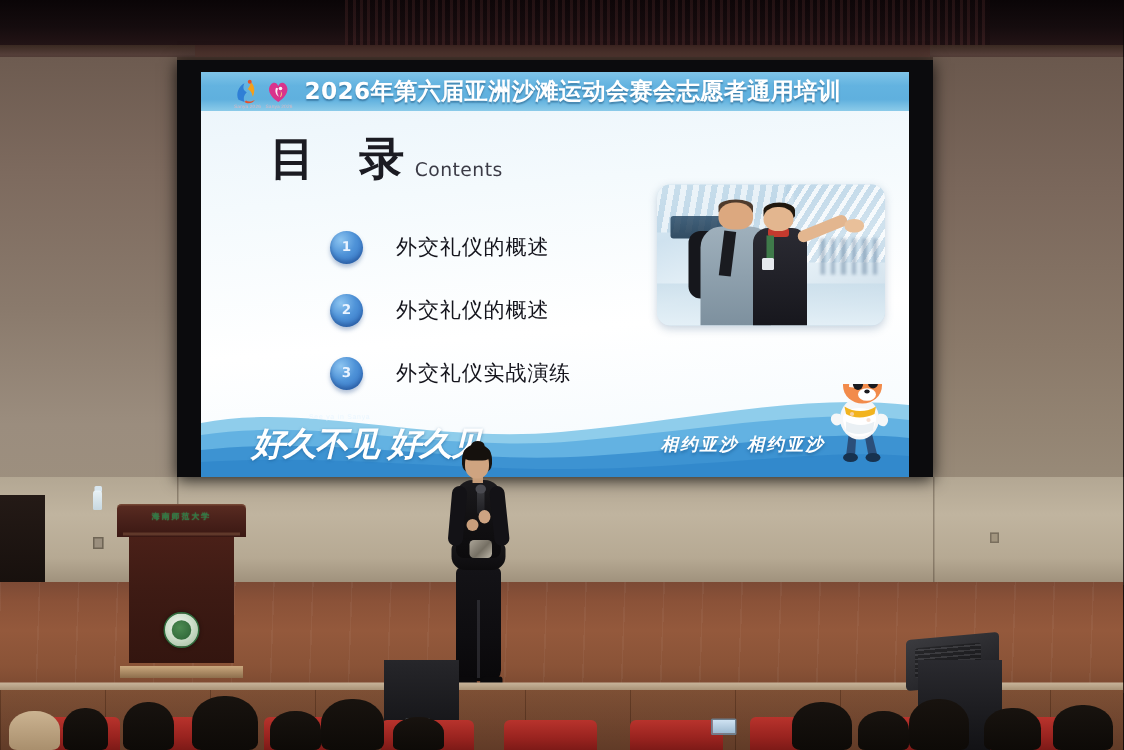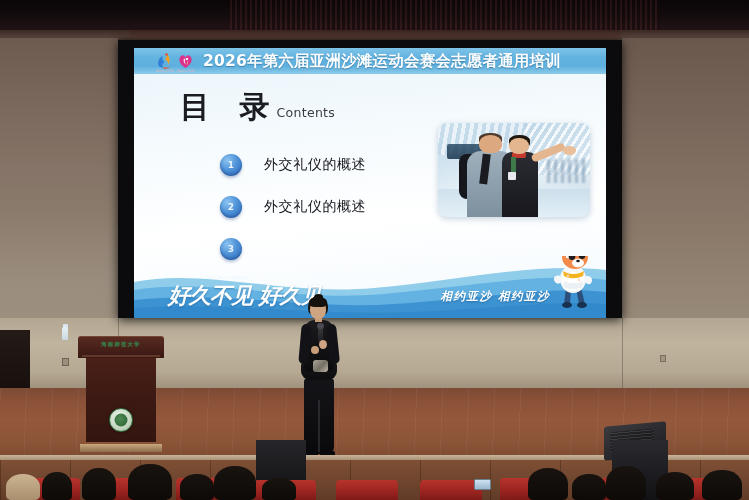--- a/index.html
+++ b/index.html
@@ -427,20 +427,21 @@
       <div class="toc-item">
         <div class="toc-badge">1</div>
         <div class="toc-text">外交礼仪的概述</div>
       </div>
       <div class="toc-item">
         <div class="toc-badge">2</div>
         <div class="toc-text">外交礼仪的概述</div>
       </div>
       <div class="toc-item">
         <div class="toc-badge">3</div>
+        <div class="toc-text">外交礼仪实战演练</div>
       </div>
     </div>
 
     <div class="slide-photo">
       <div class="ph-hall"></div>
       <div class="ph-ceilrib2"></div>
       <div class="ph-ceilrib"></div>
       <div class="ph-floor"></div>
       <div class="ph-monitor"></div>
       <div class="ph-crowd"></div>

